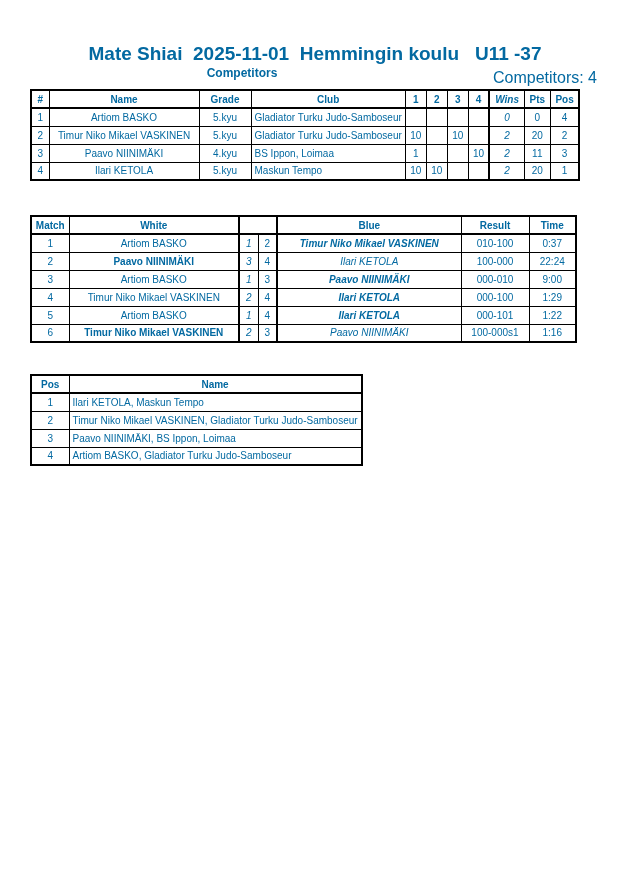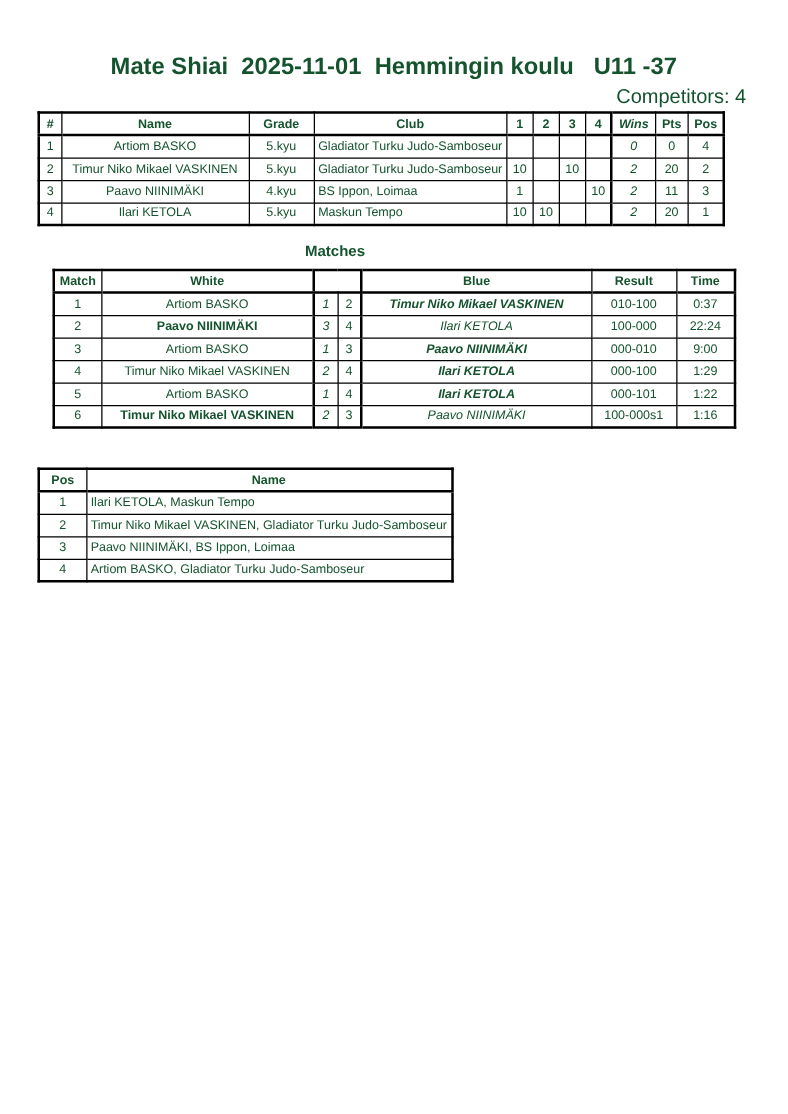--- a/index.html
+++ b/index.html
@@ -1,21 +1,21 @@
 <!DOCTYPE html>
 <html><head>
 <meta charset="utf-8">
 <style>
   html,body{margin:0;padding:0;background:#e8e8e8;}
   .page{
     position:relative;
     width:630px;height:891px;
     background:#ffffff;
     font-family:"Liberation Sans", sans-serif;
-    color:#14532d;
+    color:#0369a1;
     overflow:hidden;
   }
   .title{
     position:absolute;top:43px;left:0;right:0;
     text-align:center;
     font-size:19px;font-weight:bold;
     white-space:pre;
   }
   .sec-head{
     position:absolute;width:200px;
@@ -44,21 +44,21 @@
     white-space:nowrap;
   }
   table.t tr{height:18px;}
   table.t tr.head th{
     border-bottom:2px solid #000;
     font-weight:bold;
     text-align:center;
     font-size:10px;
   }
   .t-comp{top:89px;left:30px;}
-  .t-matches{top:215px;left:30px;margin-left:12px;}
+  .t-matches{top:215px;left:30px;}
   .t-results{top:374px;left:30px;}
   td.c, th.c{text-align:center;padding:0;}
   td.l{text-align:center;padding-left:6px;}
   .thickl{border-left:2px solid #000 !important;font-style:italic;}
   .thickr{border-right:2px solid #000 !important;}
   th.club-h{padding-right:48px;margin-left:12px;}
   .of{white-space:nowrap;width:max-content;}
   td[data-weight="bold"]{font-weight:bold;}
   
   col.w18{width:18px;}  col.w19{width:19px;}  col.w21{width:21px;}
@@ -66,20 +66,21 @@
   col.w38{width:38px;}  col.w47{width:47px;}  col.w52{width:52px;}
   col.w68{width:68px;}  col.w128{width:128px;} col.w150{width:150px;}
   col.w170{width:170px;} col.w184{width:184px;} col.w247{width:247px;}
 </style>
 </head>
 <body>
 
 <div class="page">
 
   <div class="title">Mate Shiai  2025-11-01  Hemmingin koulu   U11 -37</div>
+  <div class="sec-head head-competitors">Competitors</div>
   <div class="count">Competitors: 4</div>
 
   <table class="t t-comp">
     <colgroup>
       <col class="w18">
         <col class="w150">
         <col class="w52">
         <col class="w128">
       <col class="w21">
         <col class="w21">
@@ -159,21 +160,20 @@
       <td class="c">10</td>
       <td class="c"></td>
       <td class="c"></td>
       <td class="c thickl">2</td>
       <td class="c">20</td>
       <td class="c">1</td>
     </tr>
   </tbody>
     </table>
 
-  <div class="sec-head head-matches">Matches</div>
 
   <table class="t t-matches">
     <colgroup>
       <col class="w38">
         <col class="w170">
         <col class="w19">
         <col class="w19">
       <col class="w184">
         <col class="w68">
         <col class="w47">

